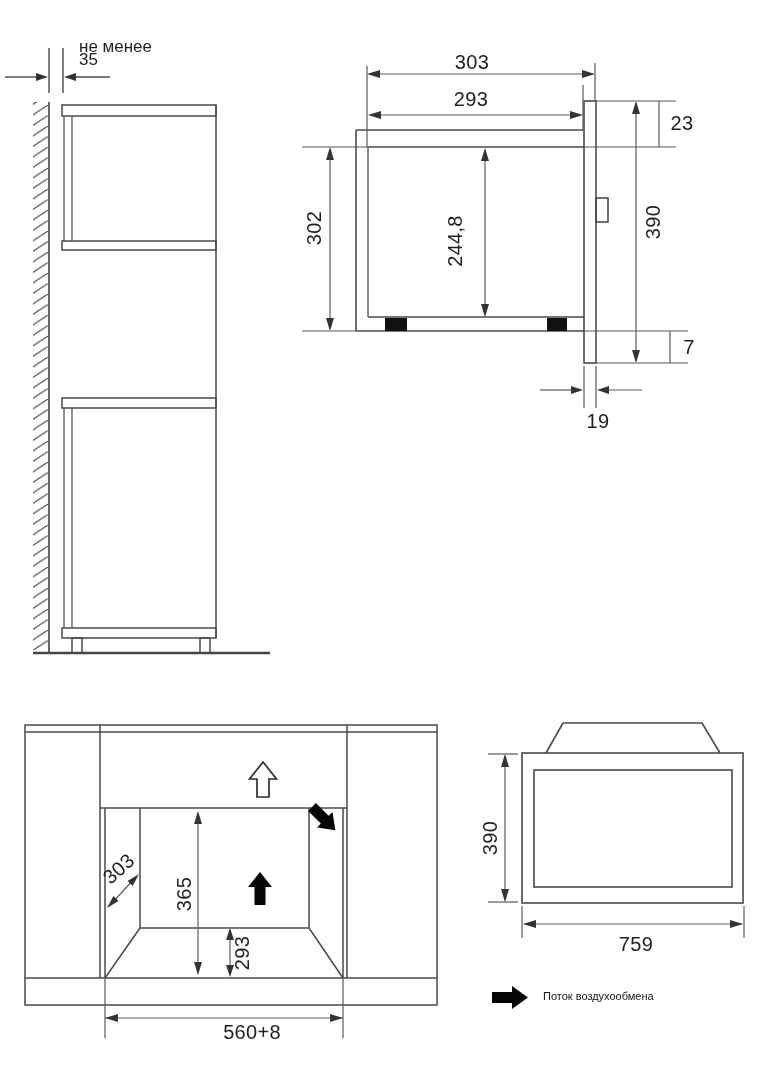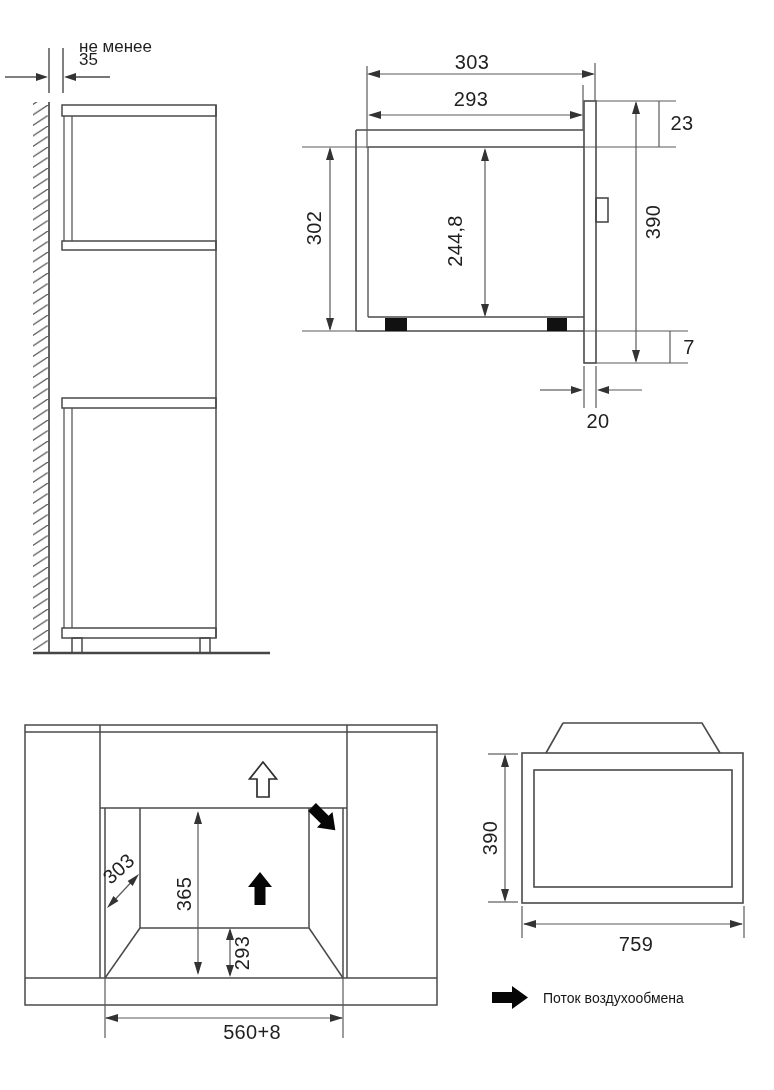--- a/index.html
+++ b/index.html
@@ -23,21 +23,21 @@
   .dim.diag{transform:translate(-50%,-50%) rotate(-42deg);}
   .note{
     position:absolute;
     color:#1f1f1f;
     font-size:17px;
     white-space:nowrap;
   }
   .legend-text{
     position:absolute;
     color:#161616;
-    font-size:14px;
+    font-size:11px;
     white-space:nowrap;
   }
 </style>
 </head>
 <body>
 
 <div class="canvas">
 
 <svg width="774" height="1090" viewBox="0 0 774 1090">
   <defs>
@@ -209,21 +209,21 @@
   <div class="note" style="left:79px;top:37px;">не менее</div>
   <div class="note" style="left:79px;top:50px;">35</div>
 
   <div class="dim" style="left:472px;top:62px;">303</div>
   <div class="dim" style="left:471px;top:99px;">293</div>
   <div class="dim" style="left:682px;top:123px;">23</div>
   <div class="dim rot" style="left:314px;top:228px;">302</div>
   <div class="dim rot" style="left:455px;top:241px;">244,8</div>
   <div class="dim rot" style="left:653px;top:222px;">390</div>
   <div class="dim" style="left:689px;top:347px;">7</div>
-  <div class="dim" style="left:598px;top:421px;">20</div>
+  <div class="dim" style="left:598px;top:421px;">19</div>
 
   <div class="dim diag" style="left:119px;top:869px;">303</div>
   <div class="dim rot" style="left:184px;top:894px;">365</div>
   <div class="dim rot" style="left:242px;top:953px;">293</div>
   <div class="dim" style="left:252px;top:1032px;">560+8</div>
 
   <div class="dim rot" style="left:490px;top:838px;">390</div>
   <div class="dim" style="left:636px;top:944px;">759</div>
 
   <div class="legend-text" style="left:543px;top:990px;">Поток воздухообмена</div>

